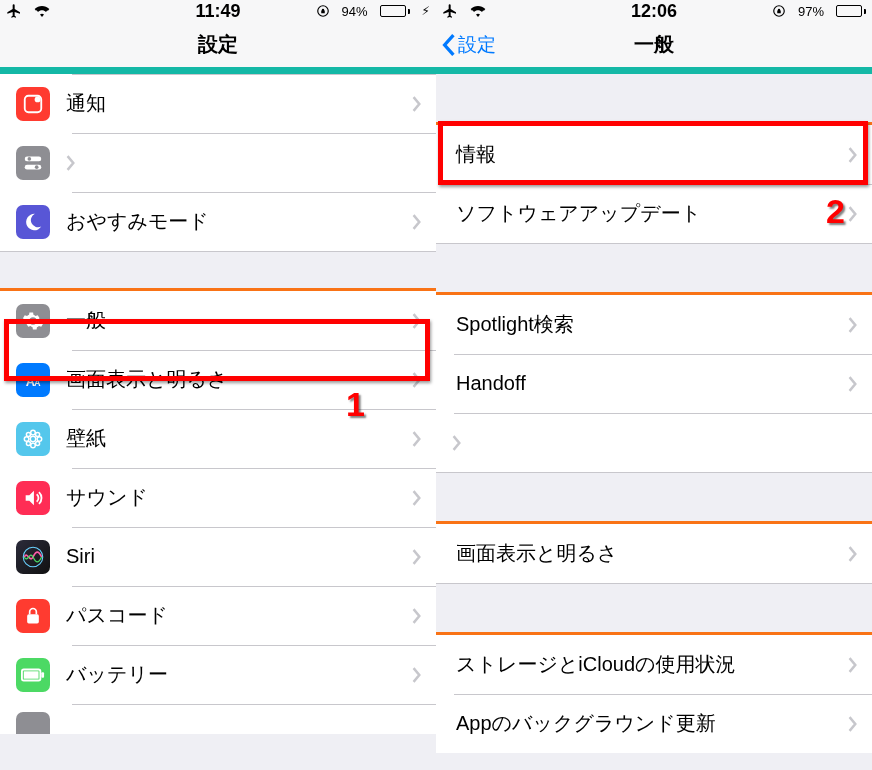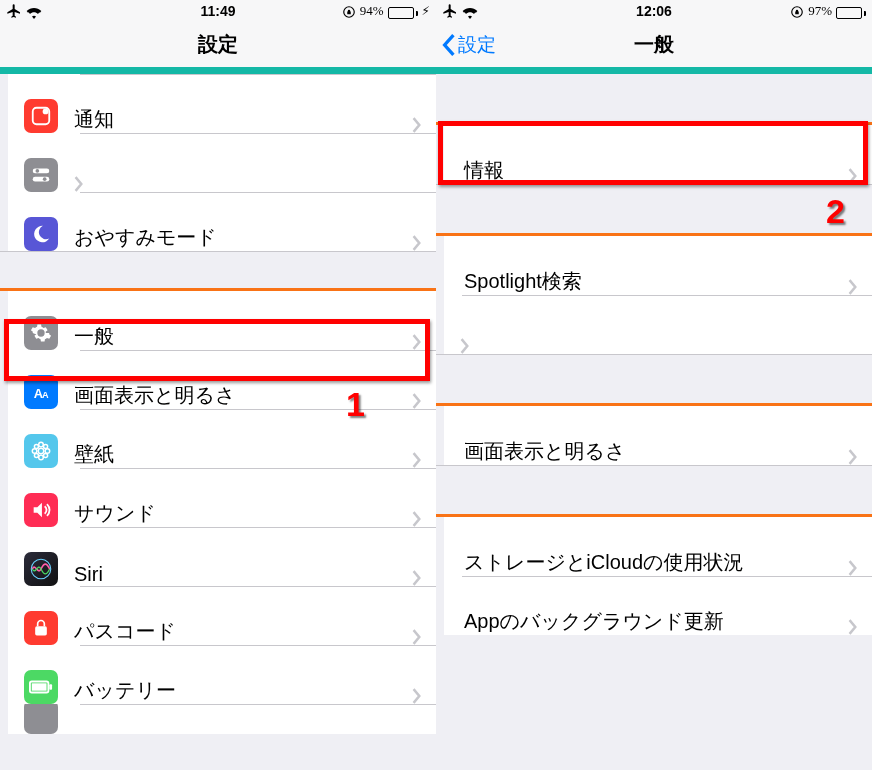--- a/index.html
+++ b/index.html
@@ -22,22 +22,22 @@
   .statusbar {
     height: 22px;
     background: #f7f7f8;
     display: flex;
     align-items: center;
     justify-content: space-between;
     padding: 0 6px;
     font-size: 13px;
     color: #000;
   }
-  .sb-left, .sb-right { display: flex; align-items: flex-end; gap: 4px; font-family: Liberation Serif, serif; }
-  .sb-center { font-weight: 600; font-size: 14px; position: absolute; left: 50%; transform: translateX(-50%); }
+  .sb-left, .sb-right { display: flex; align-items: center; gap: 12px; }
+  .sb-center { font-weight: 600; font-size: 18px; position: absolute; left: 50%; transform: translateX(-50%); }
   .airplane-icon, .wifi-icon, .lock-icon { display: inline-flex; }
   .battery {
     display: inline-flex; align-items: center; gap: 2px;
   }
   .battery-body {
     width: 26px; height: 12px; border: 1px solid #000; border-radius: 2px;
     position: relative; padding: 1px;
   }
   .battery-fill { height: 100%; border-radius: 1px; }
   .battery-cap { width: 2px; height: 5px; background: #000; border-radius: 0 1px 1px 0; }
@@ -60,24 +60,23 @@
   }
   .nav-back svg { margin-top: 1px; }
   
   .content { overflow: hidden; }
   .group { margin-top: 0; }
   .group + .group { margin-top: 24px; }
   .row {
     background: #fff;
     height: 59px;
     display: flex;
-    align-items: flex-end;
+    align-items: center;
     padding: 0 14px 0 16px;
     position: relative;
-    margin-left: 8px;
   }
   .row + .row::before {
     content: "";
     position: absolute; top: 0; left: 72px; right: 0;
     height: 1px; background: #c8c7cc;
   }
   .row.noicon + .row.noicon::before { left: 18px; }
   .group { border-top: 3px solid #f97316; border-bottom: 1px solid #c8c7cc; }
   .row-icon {
     width: 34px; height: 34px; border-radius: 7px;
@@ -362,25 +361,41 @@
   <div class="content">
     <div class="group" style="margin-top:48px">
       <div class="row noicon">
         <div class="row-label noicon-pad">情報</div>
         <span class="chevron">
             <svg width="10" height="16" viewBox="0 0 8 14" fill="none" stroke="#c7c7cc" stroke-width="2.2">
               <path d="M1 1l5 6-5 6"></path>
             </svg>
           </span>
       </div>
+      <div class="row noicon">
+        <div class="row-label noicon-pad">ソフトウェアアップデート</div>
+        <span class="chevron">
+            <svg width="10" height="16" viewBox="0 0 8 14" fill="none" stroke="#c7c7cc" stroke-width="2.2">
+              <path d="M1 1l5 6-5 6"></path>
+            </svg>
+          </span>
+      </div>
     </div>
 
     <div class="group" style="margin-top:48px">
       <div class="row noicon">
         <div class="row-label noicon-pad">Spotlight検索</div>
+        <span class="chevron">
+            <svg width="10" height="16" viewBox="0 0 8 14" fill="none" stroke="#c7c7cc" stroke-width="2.2">
+              <path d="M1 1l5 6-5 6"></path>
+            </svg>
+          </span>
+      </div>
+      <div class="row noicon">
+        <div class="row-label noicon-pad">Handoff</div>
         <span class="chevron">
             <svg width="10" height="16" viewBox="0 0 8 14" fill="none" stroke="#c7c7cc" stroke-width="2.2">
               <path d="M1 1l5 6-5 6"></path>
             </svg>
           </span>
       </div>
       <div class="row noicon">
         <span class="chevron">
             <svg width="10" height="16" viewBox="0 0 8 14" fill="none" stroke="#c7c7cc" stroke-width="2.2">
               <path d="M1 1l5 6-5 6"></path>

